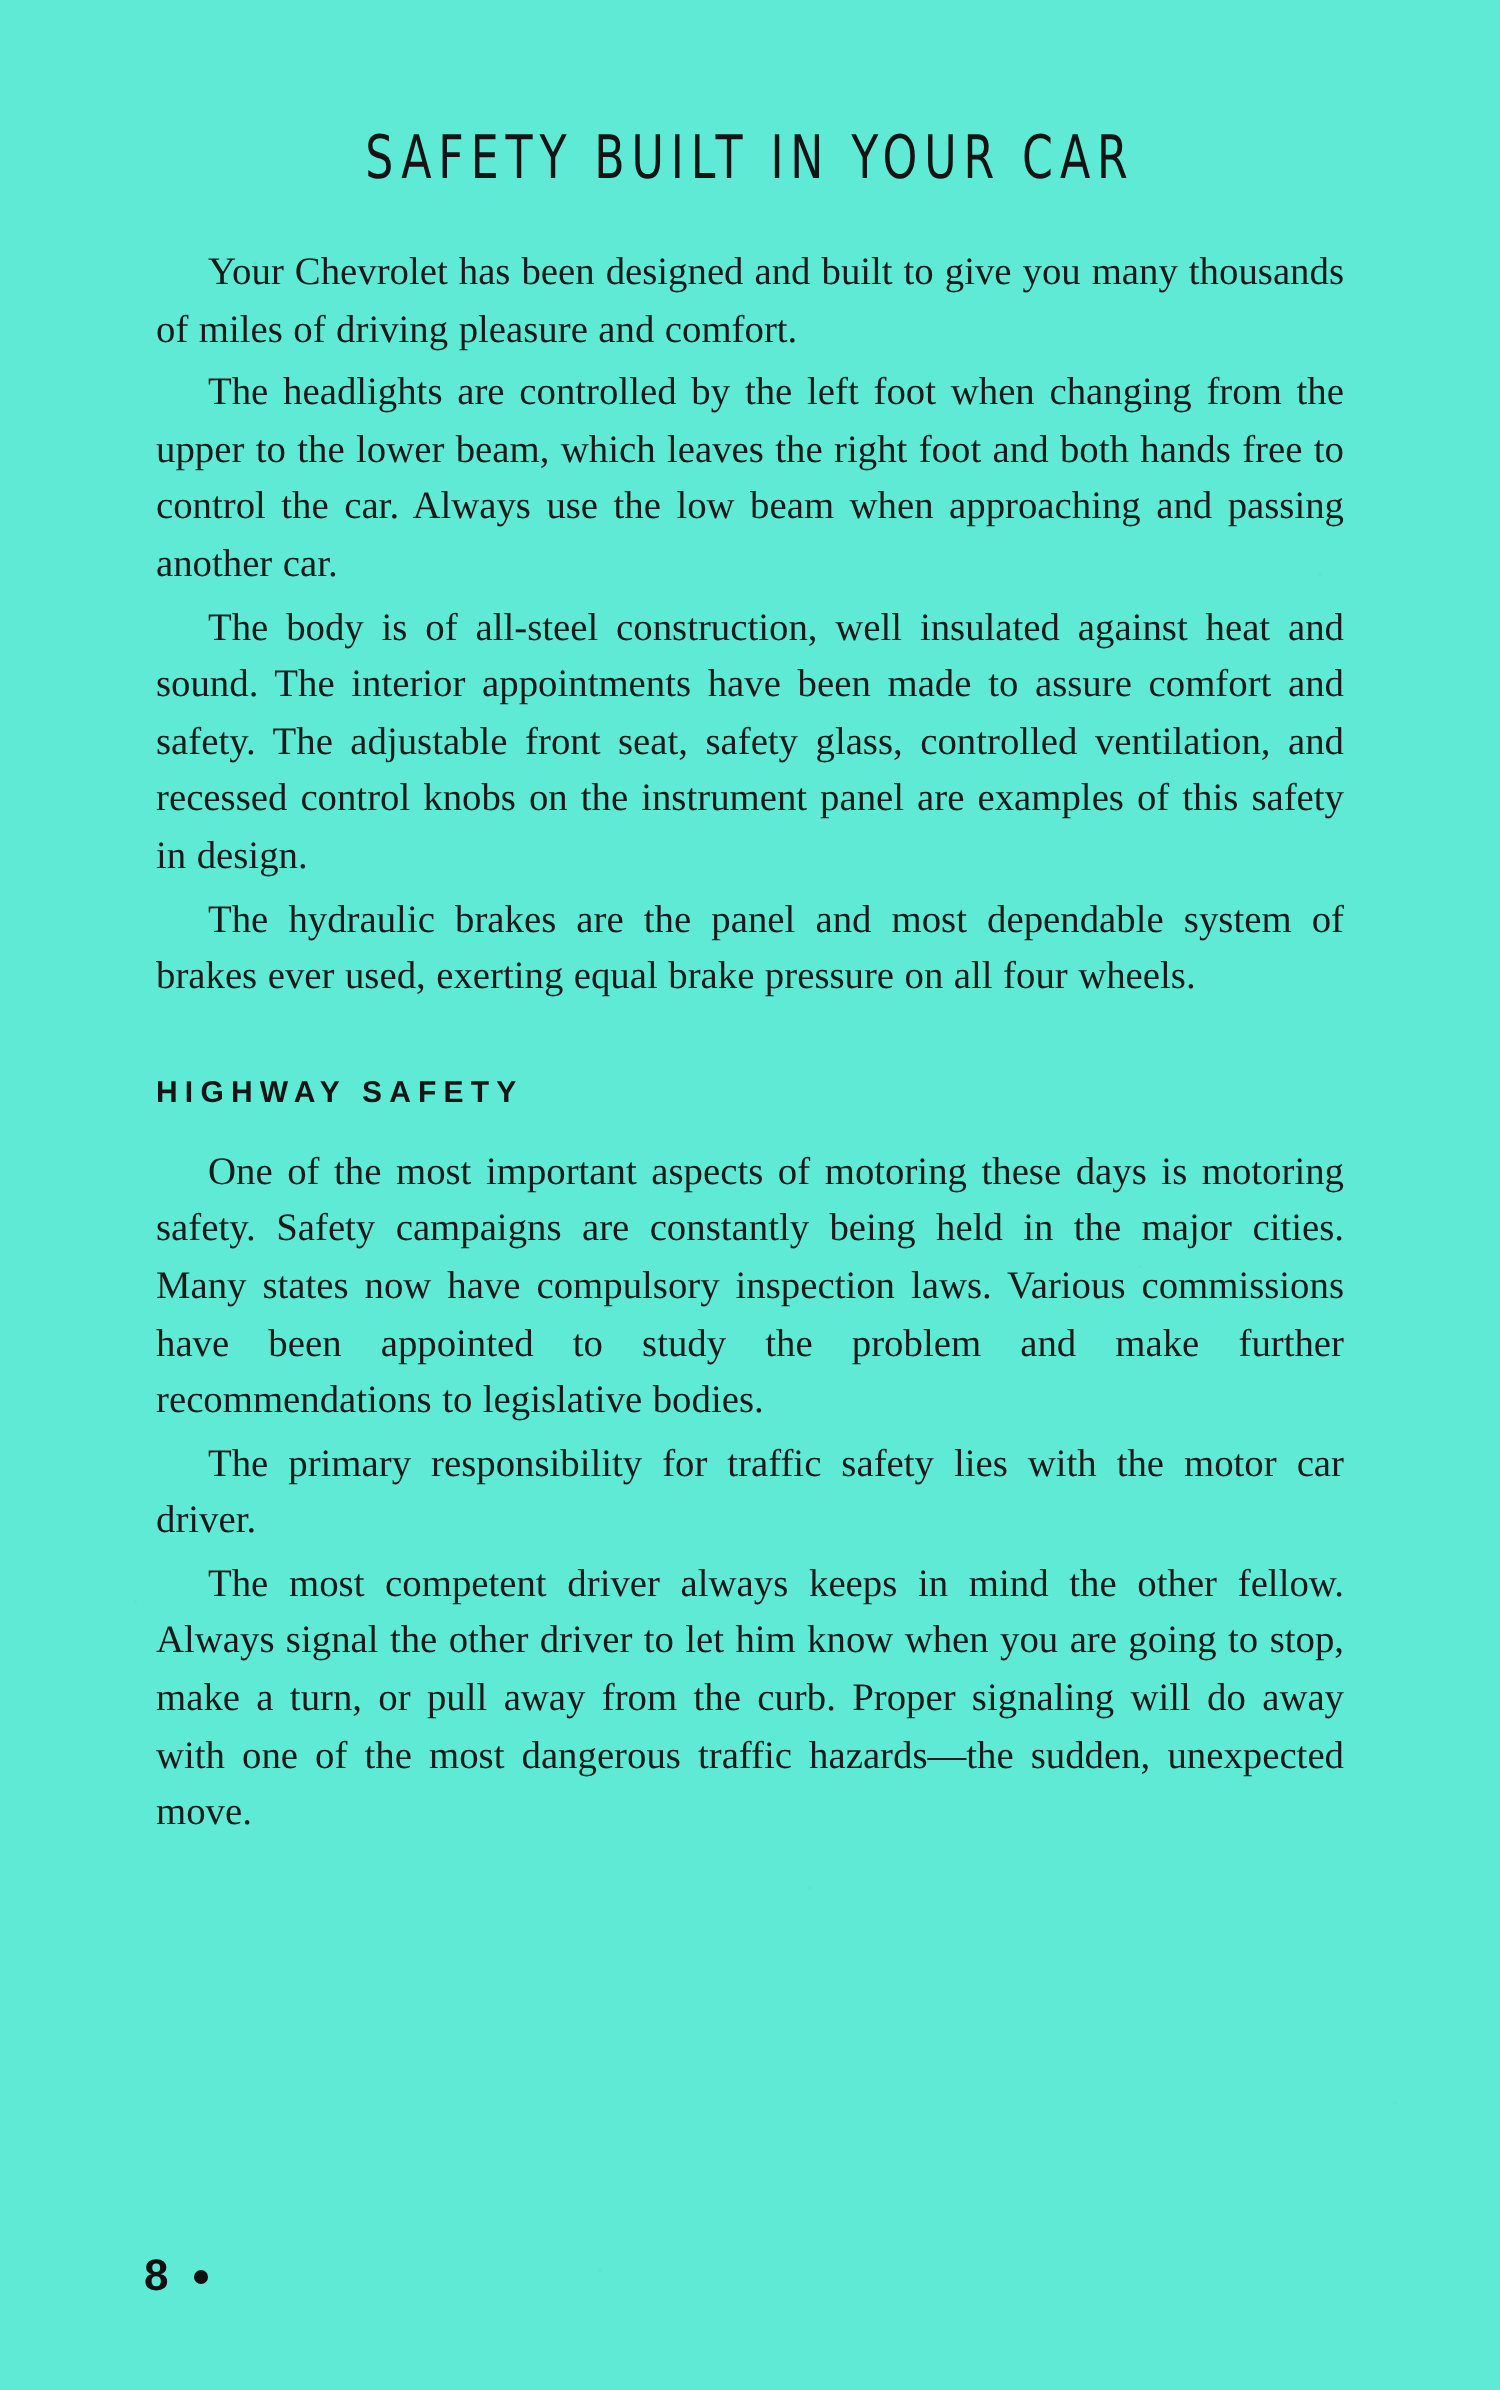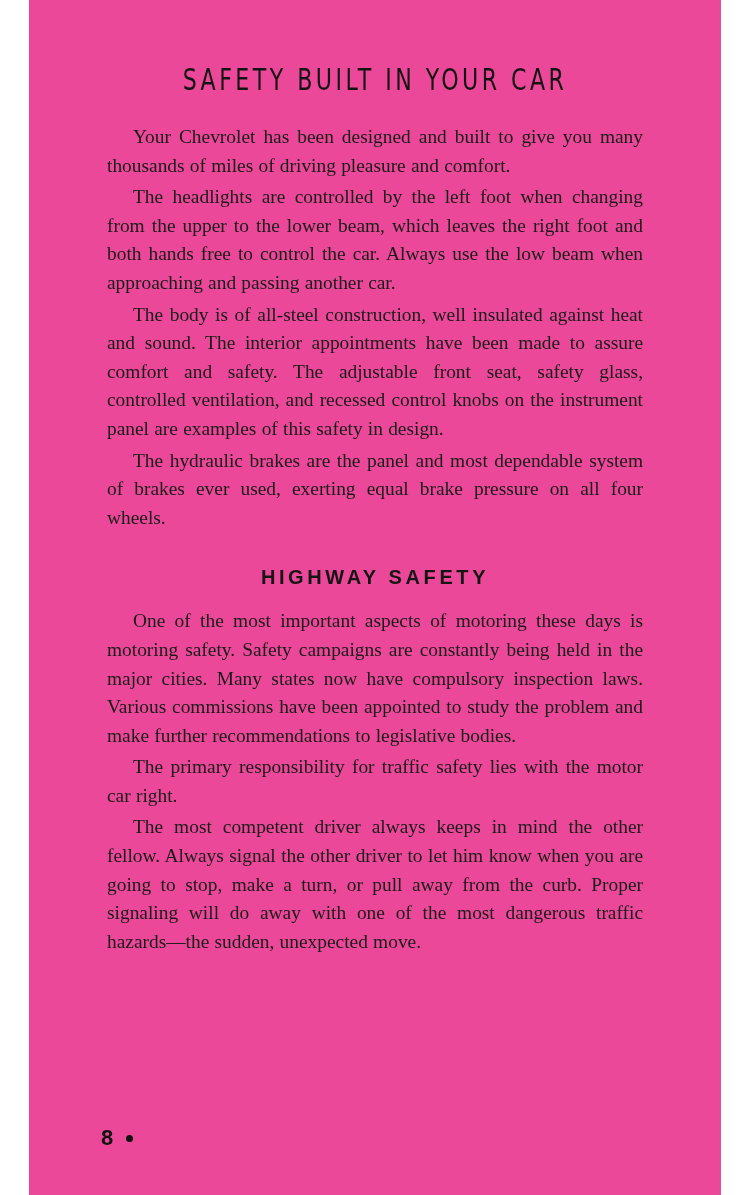--- a/index.html
+++ b/index.html
@@ -3,24 +3,24 @@
 <meta charset="utf-8">
 <style>
   html, body {
     margin: 0;
     padding: 0;
     background: #ffffff;
   }
 
   .page {
     position: relative;
-    width: 692px;
+    width: 750px;
     height: 1195px;
     margin: 0 auto;
-    background: #ec4899;
+    background: #5eead4;
     overflow: hidden;
     font-family: "Liberation Serif", "DejaVu Serif", serif;
     color: #1a1a1a;
   }
 
   
   .page::before {
     content: "";
     position: absolute;
     inset: 0;
@@ -57,23 +57,22 @@
     transform: scaleX(0.82);
     transform-origin: center;
     white-space: nowrap;
   }
 
   
   .section-heading {
     margin: 0;
     padding-top: 34px;
     padding-bottom: 4px;
-    text-align: center;
     font-family: "Liberation Sans", "DejaVu Sans", sans-serif;
-    font-size: 20px;
+    font-size: 15px;
     font-weight: 700;
     letter-spacing: 3.6px;
     color: #151515;
   }
 
   
   .body-text {
     padding-top: 26px;
   }
 
@@ -132,21 +131,21 @@
       <p class="para">Your Chevrolet has been designed and built to give you many thousands of miles of driving pleasure and comfort.</p>
       <p class="para">The headlights are controlled by the left foot when changing from the upper to the lower beam, which leaves the right foot and both hands free to control the car. Always use the low beam when approaching and passing another car.</p>
       <p class="para">The body is of all-steel construction, well insulated against heat and sound. The interior appointments have been made to assure comfort and safety. The adjustable front seat, safety glass, controlled ventilation, and recessed control knobs on the instrument panel are examples of this safety in design.</p>
       <p class="para">The hydraulic brakes are the panel and most dependable system of brakes ever used, exerting equal brake pressure on all four wheels.</p>
     </div>
 
     <h2 class="section-heading">HIGHWAY SAFETY</h2>
 
     <div class="section-body">
       <p class="para">One of the most important aspects of motoring these days is motoring safety. Safety campaigns are constantly being held in the major cities. Many states now have compulsory inspection laws. Various commissions have been appointed to study the problem and make further recommendations to legislative bodies.</p>
-      <p class="para">The primary responsibility for traffic safety lies with the motor car right.</p>
+      <p class="para">The primary responsibility for traffic safety lies with the motor car driver.</p>
       <p class="para">The most competent driver always keeps in mind the other fellow. Always signal the other driver to let him know when you are going to stop, make a turn, or pull away from the curb. Proper signaling will do away with one of the most dangerous traffic hazards—the sudden, unexpected move.</p>
     </div>
 
   </div>
 
   <div class="folio">
     <span>8</span>
     <span class="folio-dot"></span>
   </div>
 

